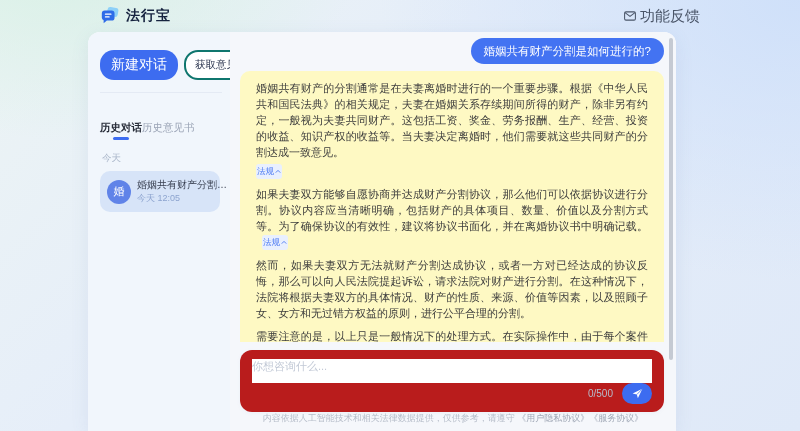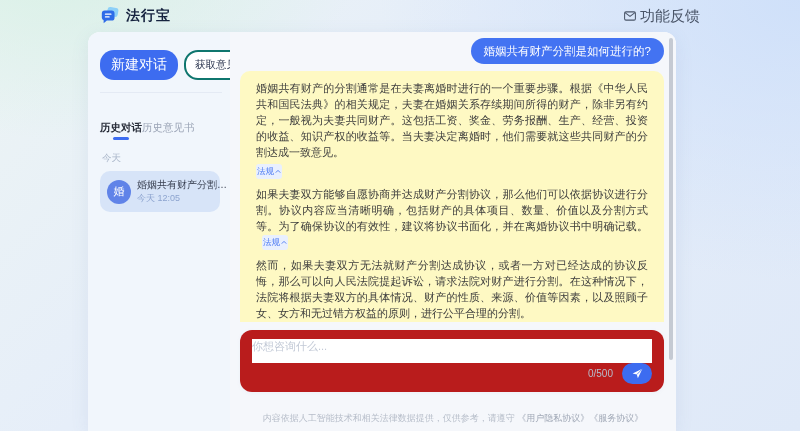--- a/index.html
+++ b/index.html
@@ -49,21 +49,21 @@
   .law-badge { display:inline-flex; align-items:center; gap:1px; background:#e9f0fe; color:#4b79f2; font-size:8.5px; line-height:1; padding:3px 1px; border-radius:3px; cursor:pointer; vertical-align:1px; }
   .law-badge.inline { margin-left:6px; }
   .badge-row { margin-top:3px; }
   
   .composer { margin:8px 12px 0 10px; background:#b91c1c; border-radius:12px; padding:9px 12px 8px; height:62px; display:flex; flex-direction:column; box-shadow:0 1px 4px rgba(120,140,180,.06); }
   .composer textarea { border:none; outline:none; resize:none; flex:1; font-family:inherit; font-size:11px; color:#333; }
   .composer textarea::placeholder { color:#c2c9d6; }
   .composer-bar { display:flex; align-items:center; justify-content:flex-end; gap:9px; }
   .counter { font-size:10px; color:#b6bdcb; }
   .send-btn { width:30px; height:21px; border:none; border-radius:11px; background:#3d6cf0; display:flex; align-items:center; justify-content:center; cursor:pointer; }
-  .chat-footer { text-align:center; font-size:9px; color:#b6bdc9; padding:20px 0 6px; white-space:nowrap; }
+  .chat-footer { text-align:center; font-size:9px; color:#b6bdc9; padding:0 0 6px; white-space:nowrap; }
   .chat-footer .flink { color:#a0a8b6; cursor:pointer; }
   .scrollbar { position:absolute; right:3px; top:6px; width:4px; height:322px; border-radius:2px; background:#c5cad3; }
 </style>
 </head>
 <body>
 
 <div class="header">
   <div class="brand">
     <span style="display:flex">
       <svg width="20" height="20" viewBox="0 0 22 22">

